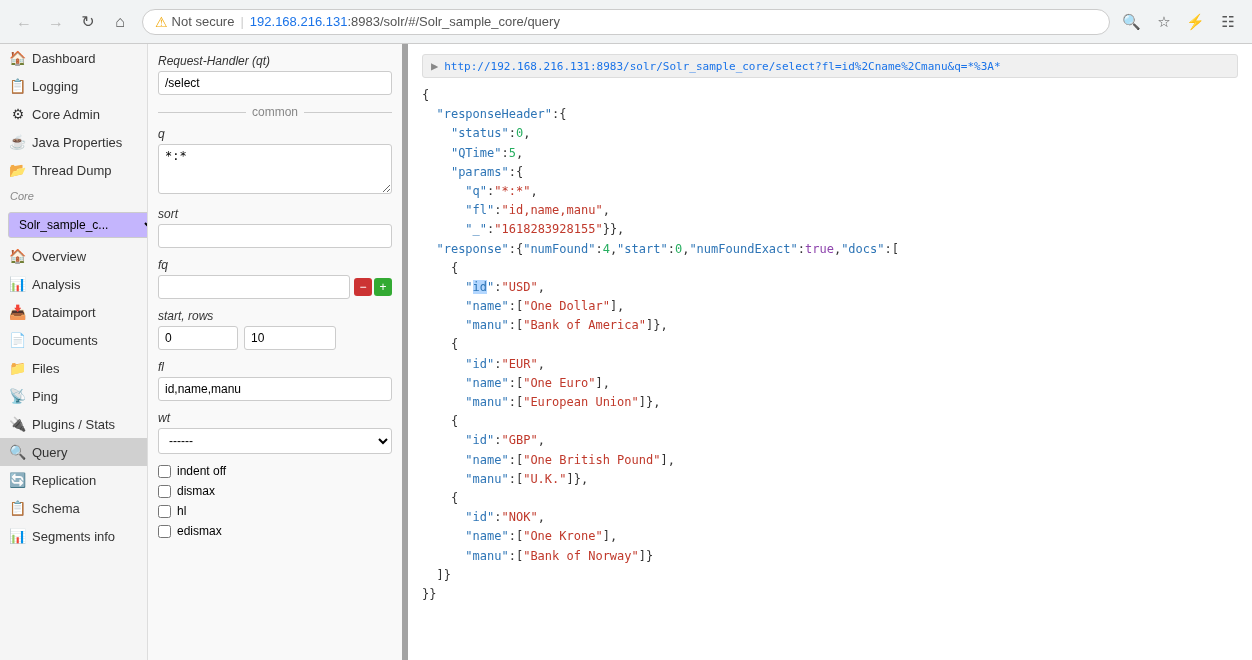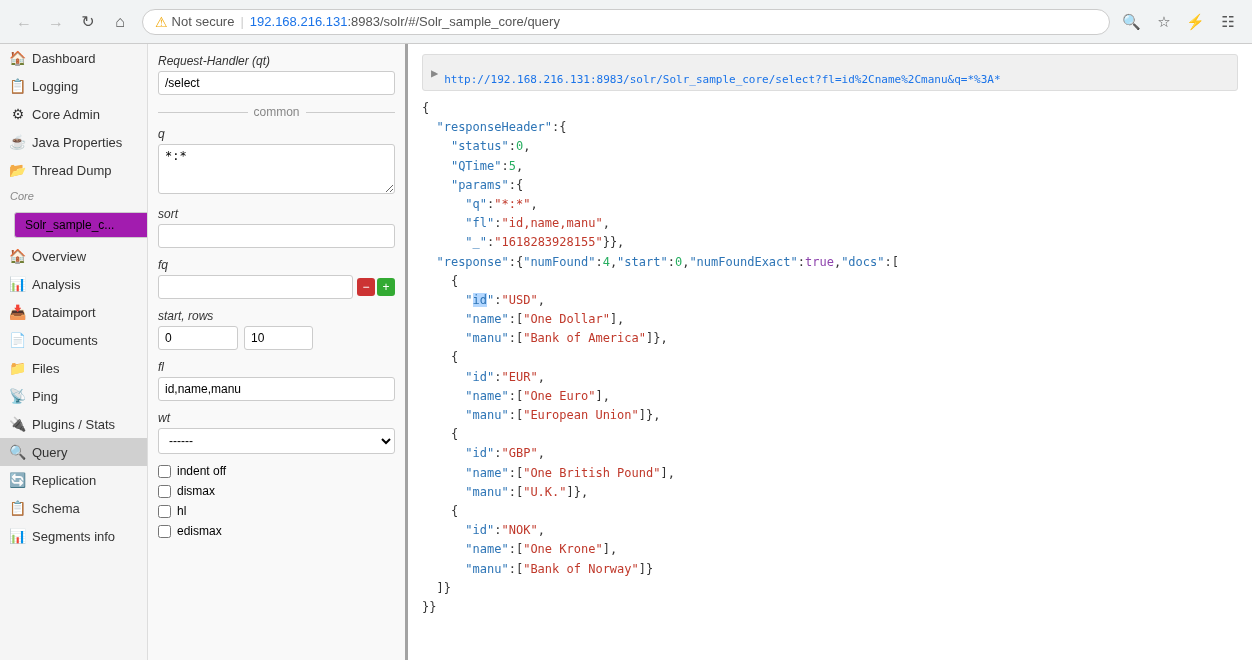--- a/index.html
+++ b/index.html
@@ -25,48 +25,48 @@
     .sidebar-logo { padding: 12px 10px; display: flex; align-items: center; }
     .solr-logo-icon { width: 40px; height: 40px; }
 
     .sidebar-nav { list-style: none; }
     .sidebar-nav-item { display: flex; align-items: center; gap: 6px; padding: 6px 10px; cursor: pointer; color: #333; font-size: 13px; }
     .sidebar-nav-item.active { background: #d0d0d0; }
     .sidebar-nav-icon { width: 16px; height: 16px; flex-shrink: 0; display: flex; align-items: center; justify-content: center; font-size: 14px; }
     .sidebar-section-label { padding: 6px 10px; font-size: 11px; color: #888; font-style: italic; }
 
     .core-selector { margin: 4px 8px; }
-    .core-select { width: 150px; padding: 4px 6px; border: 1px solid #ccc; border-radius: 3px; background: #a21caf; font-size: 12px; cursor: pointer; margin-left: 6px; }
+    .core-select { width: 150px; padding: 4px 6px; border: 1px solid #ccc; border-radius: 3px; background: #c4b5fd; font-size: 12px; cursor: pointer; }
 
     
     .content-area { display: flex; flex: 1; overflow: hidden; }
 
     
-    .query-panel { width: 260px; background: #f9f9f9; border-right: 3px solid #a3a3a3; padding: 10px; overflow-y: auto; flex-shrink: 0; }
+    .query-panel { width: 260px; background: #f9f9f9; border-right: 6px solid #a3a3a3; padding: 10px; overflow-y: auto; flex-shrink: 0; }
     .field-group { margin-bottom: 10px; }
     .field-label { font-size: 12px; color: #333; margin-bottom: 3px; font-style: italic; }
     .field-input { width: 100%; padding: 4px 6px; border: 1px solid #ccc; border-radius: 3px; font-size: 12px; background: #fff; }
     .field-textarea { width: 100%; padding: 4px 6px; border: 1px solid #ccc; border-radius: 3px; font-size: 12px; background: #fff; resize: vertical; height: 50px; }
     .field-row { display: flex; gap: 4px; align-items: center; }
     .field-row .field-input { flex: 1; }
     .add-remove-btns { display: flex; gap: 2px; }
     .btn-remove { background: #cc3333; color: #fff; border: none; border-radius: 3px; width: 18px; height: 18px; font-size: 12px; cursor: pointer; display: flex; align-items: center; justify-content: center; }
     .btn-add { background: #33aa33; color: #fff; border: none; border-radius: 3px; width: 18px; height: 18px; font-size: 12px; cursor: pointer; display: flex; align-items: center; justify-content: center; }
     .field-input-half { width: calc(50% - 4px); padding: 4px 6px; border: 1px solid #ccc; border-radius: 3px; font-size: 12px; }
     .common-section { display: flex; align-items: center; gap: 6px; margin-bottom: 8px; color: #888; font-size: 12px; }
     .common-line { flex: 1; height: 1px; background: #ccc; }
     .wt-select { width: 100%; padding: 4px 6px; border: 1px solid #ccc; border-radius: 3px; font-size: 12px; background: #fff; cursor: pointer; }
     .checkbox-row { display: flex; align-items: center; gap: 6px; margin-bottom: 6px; font-size: 12px; }
     .checkbox-row input[type=checkbox] { cursor: pointer; }
 
     
     .result-panel { flex: 1; overflow-y: auto; padding: 10px 14px; background: #fff; font-family: monospace; font-size: 12px; }
     .result-url-bar { display: flex; align-items: center; gap: 6px; margin-bottom: 8px; background: #f0f0f0; border: 1px solid #ddd; padding: 4px 8px; border-radius: 3px; }
     .result-url-icon { color: #888; font-size: 12px; }
-    .result-url-link { color: #1a73e8; text-decoration: none; font-size: 11px; margin-top: 14px; }
+    .result-url-link { color: #1a73e8; text-decoration: none; font-size: 11px; }
 
     .json-content { line-height: 1.6; white-space: pre-wrap; }
     .json-brace { color: #333; }
     .json-key { color: #2e75b6; }
     .json-string { color: #c0392b; }
     .json-number { color: #27ae60; }
     .json-bool { color: #8e44ad; }
     .json-highlight { background: #b3d7ff; }
   </style>
 </head>
@@ -215,21 +215,21 @@
             <button class="btn-remove">−</button>
             <button class="btn-add">+</button>
           </div>
         </div>
       </div>
 
       <div class="field-group">
         <div class="field-label">start, rows</div>
         <div style="display:flex; gap:6px;">
           <input type="text" class="field-input-half" style="width: 80px;" value="0">
-          <input type="text" class="field-input-half" style="width: 69px;" value="10">
+          <input type="text" class="field-input-half" style="width: 92px;" value="10">
         </div>
       </div>
 
       <div class="field-group">
         <div class="field-label">fl</div>
         <input type="text" class="field-input" value="id,name,manu" style="">
       </div>
 
 
 

